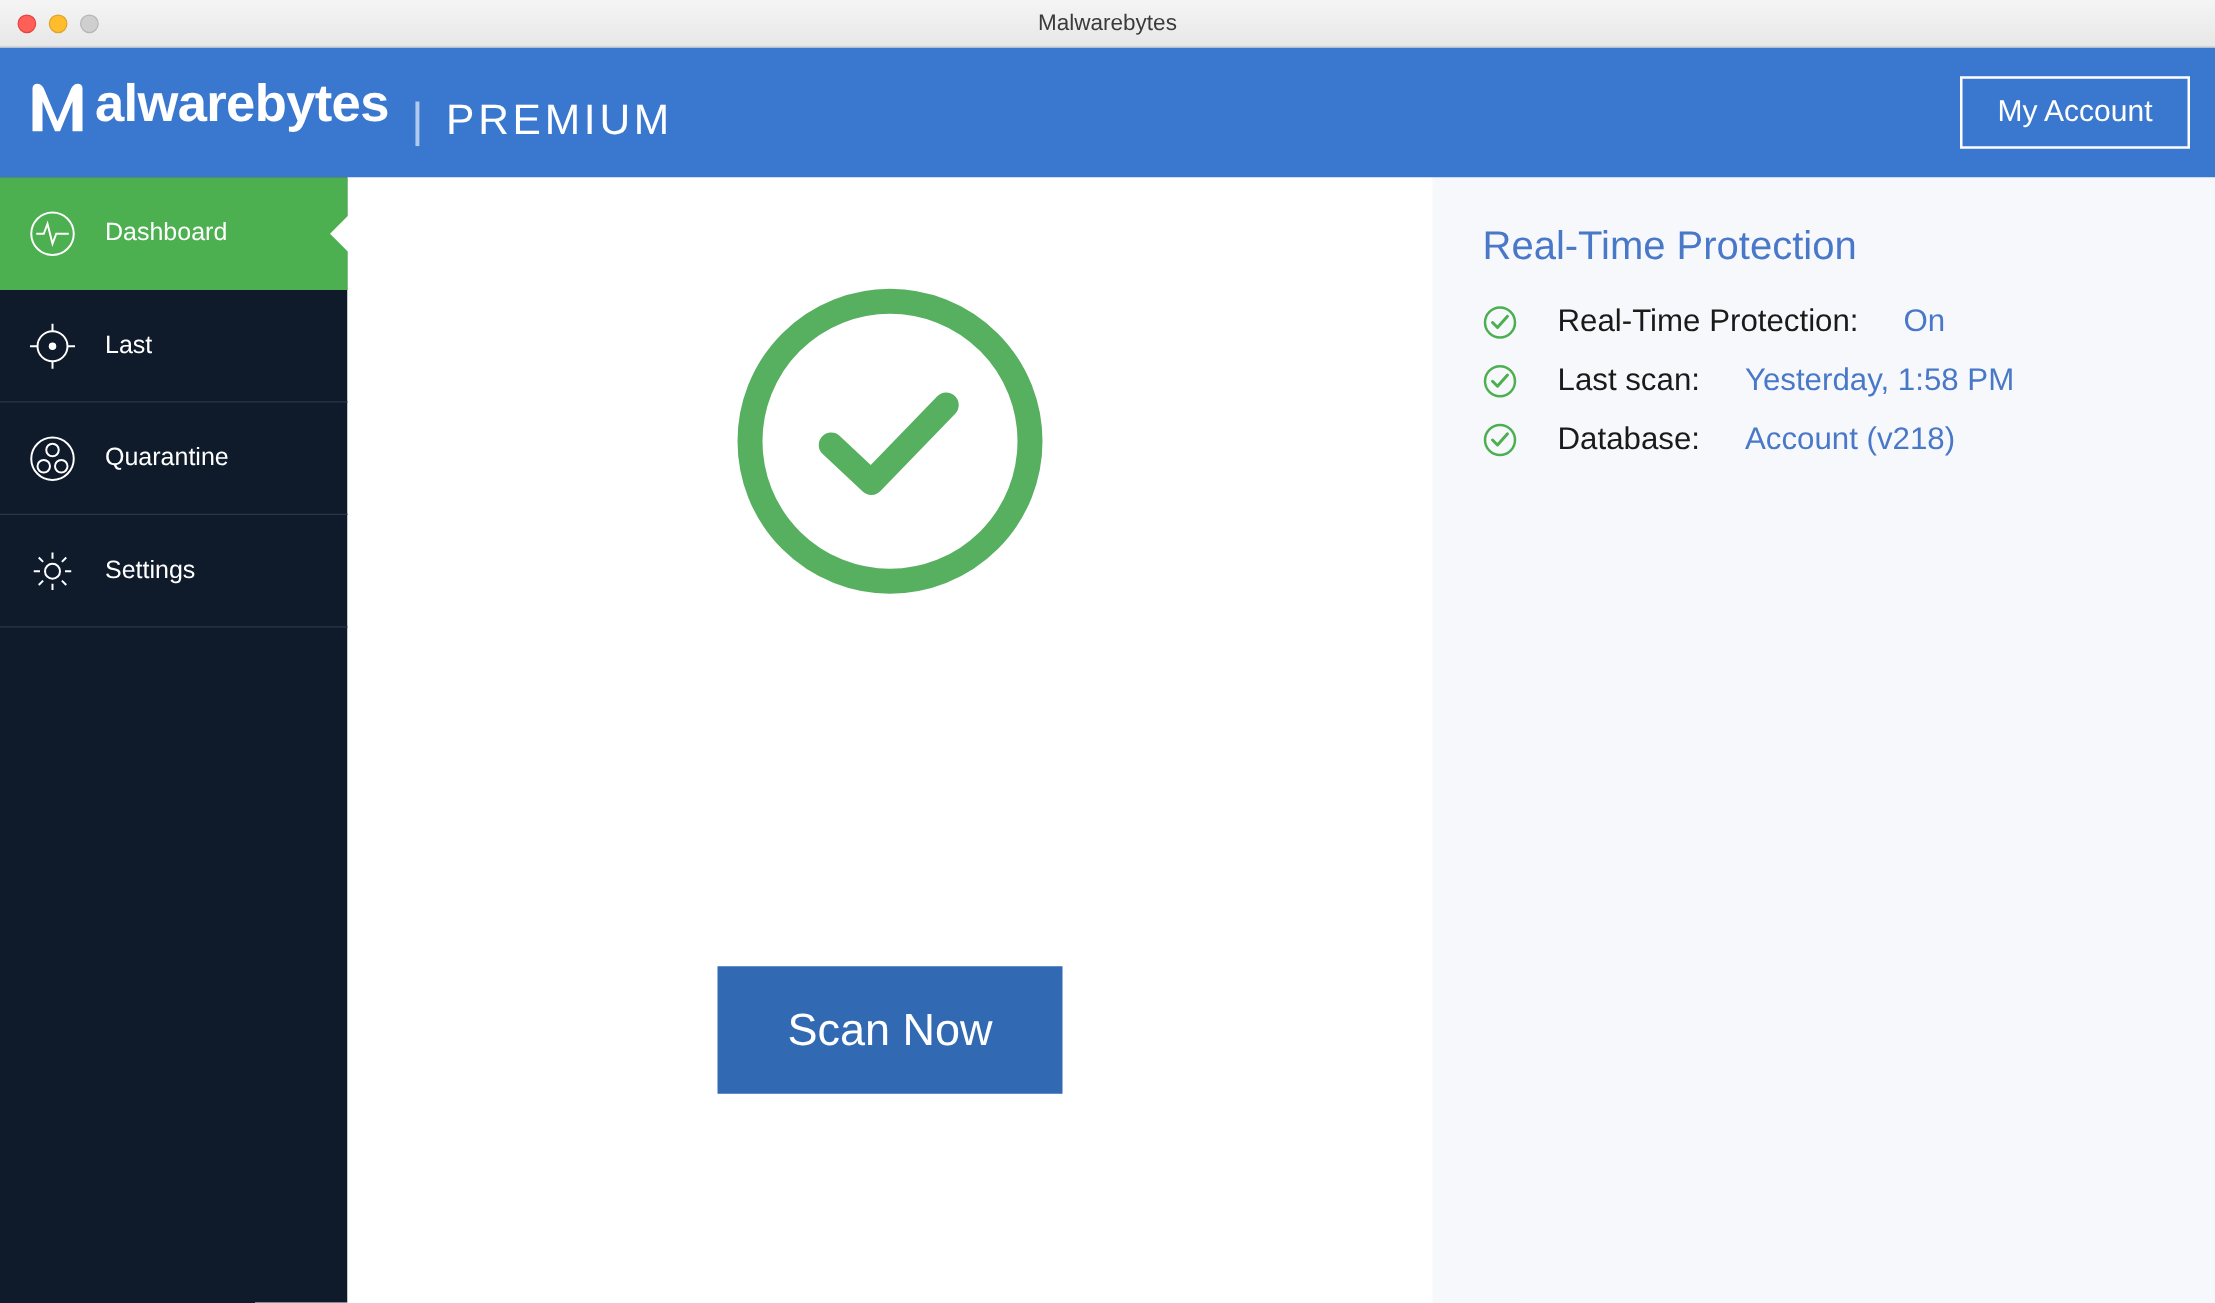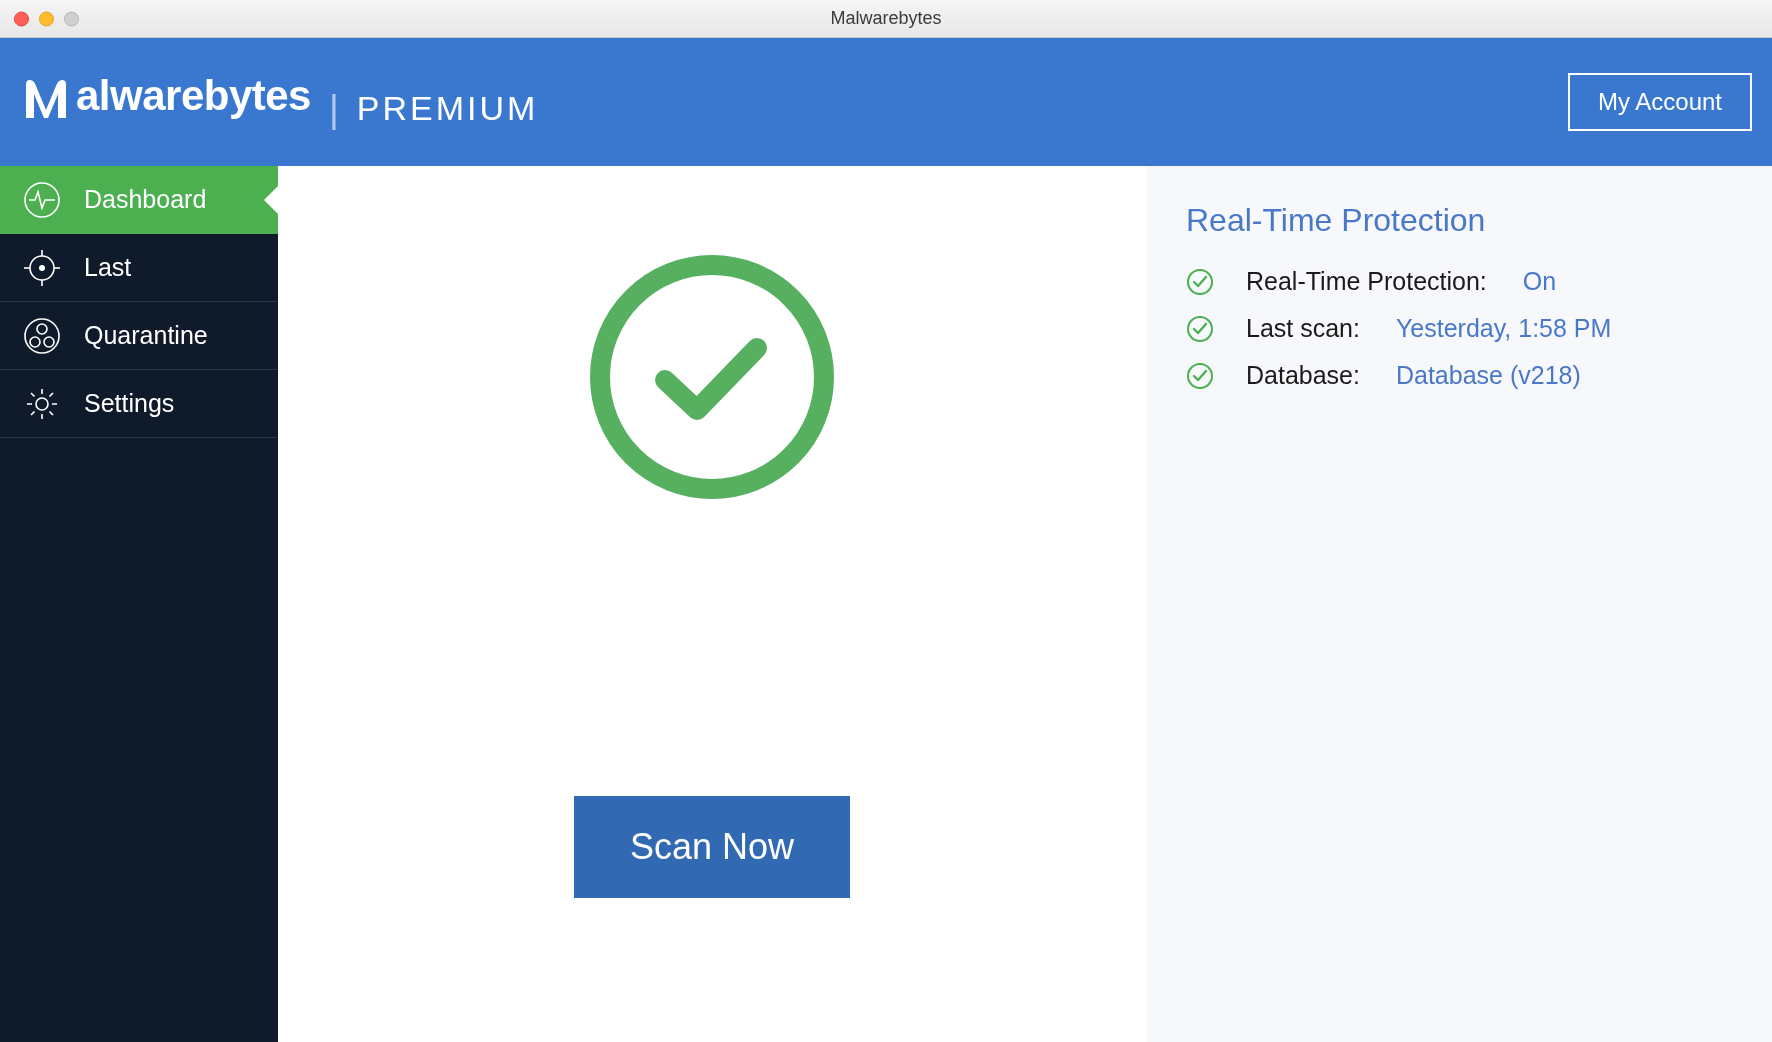--- a/index.html
+++ b/index.html
@@ -36,21 +36,21 @@
   .tl.yellow { background:#ffbd2e; border:1px solid #e1a325; }
   .tl.green  { background:#cfcfcf; border:1px solid #b7b6b6; }
   .titlebar .title {
     margin: 0 auto;
     font-size: 18px;
     color: #3b3b3b;
   }
 
   
   .header {
-    height: 128px;
+    height: 104px;
     background: #3a78d0;
     display: flex;
     align-items: center;
     padding: 0 20px 0 22px;
     color: #fff;
   }
   .brand {
     display: flex;
     align-items: baseline;
     gap: 18px;
@@ -85,24 +85,24 @@
 
   
   .sidebar {
     width: 278px;
     background: #0f1a2b;
   }
   .side-item {
     display: flex;
     align-items: center;
     gap: 22px;
-    height: 68px;
+    height: 90px;
     padding: 0 22px;
     color: #fff;
-    font-size: 25px;
+    font-size: 20px;
     border-bottom: 1px solid #2a3748;
     cursor: pointer;
     position: relative;
   }
   .side-item.active {
     background: #4caf50;
     border-bottom-color: #4caf50;
   }
   .side-item.active::after {
     content: "";
@@ -276,16 +276,16 @@
     </div>
 
     <div class="rt-row">
       <span class="chk">
         <svg viewBox="0 0 28 28">
             <circle cx="14" cy="14" r="12" fill="none" stroke="#4caf50" stroke-width="2"></circle>
             <path d="M8 14 l4 4 l8 -9" fill="none" stroke="#4caf50" stroke-width="2.4" stroke-linecap="round" stroke-linejoin="round"></path>
           </svg>
       </span>
       <span class="rt-label">Database:</span>
-      <span class="rt-value">Database (v218)</span>
+      <span class="rt-value">Account (v218)</span>
     </div>
   </aside>
 </div>
 
 </body></html>

